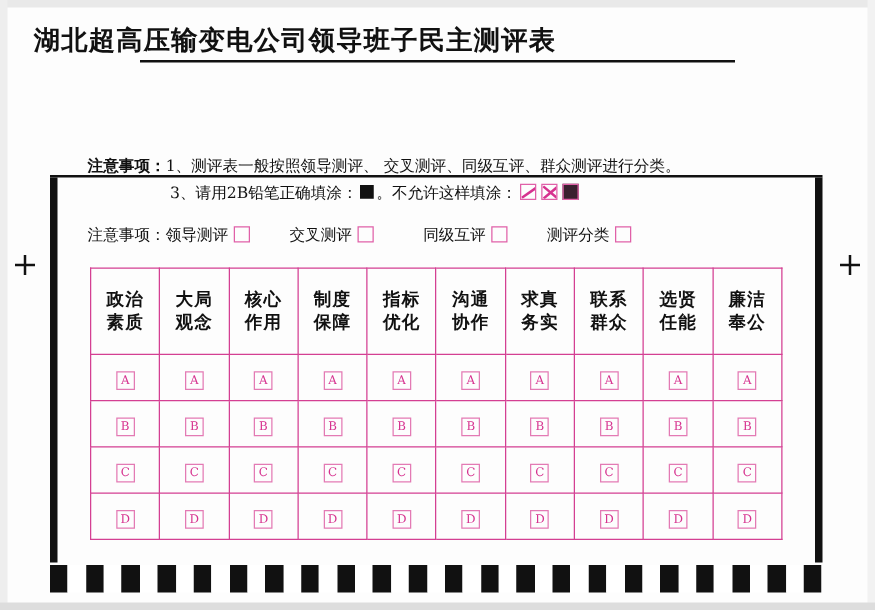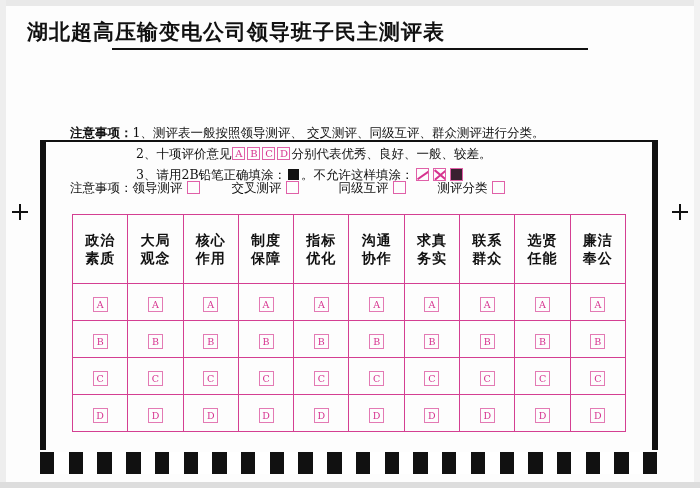--- a/index.html
+++ b/index.html
@@ -312,23 +312,20 @@
 
   <div class="title">湖北超高压输变电公司领导班子民主测评表</div>
   <div class="title-underline"></div>
 
   <div class="notes">
 
     <span class="note-line">
       <span class="note-label">注意事项：</span><span>1、</span><span>测评表一般按照领导测评、  交叉测评、同级互评、群众测评进行分类。</span>
     </span>
 
-    <span class="note-line note-indent">
-      <span>2、</span><span>十项评价意见</span><span class="opt-letter">A</span><span class="opt-letter">B</span><span class="opt-letter">C</span><span class="opt-letter">D</span><span>分别代表优秀、良好、一般、较差。</span>
-    </span>
 
     <span class="note-line note-indent">
       <span>3、</span><span>请用2B铅笔正确填涂：</span><span class="fill-ok"></span><span>。不允许这样填涂：</span><span class="fill-bad slash"></span><span class="fill-bad cross"></span><span class="fill-bad dark"></span><span></span>
     </span>
 
   </div>
 
   <div class="hrule"></div>
   <div class="bar-left"></div>
   <div class="bar-right"></div>

